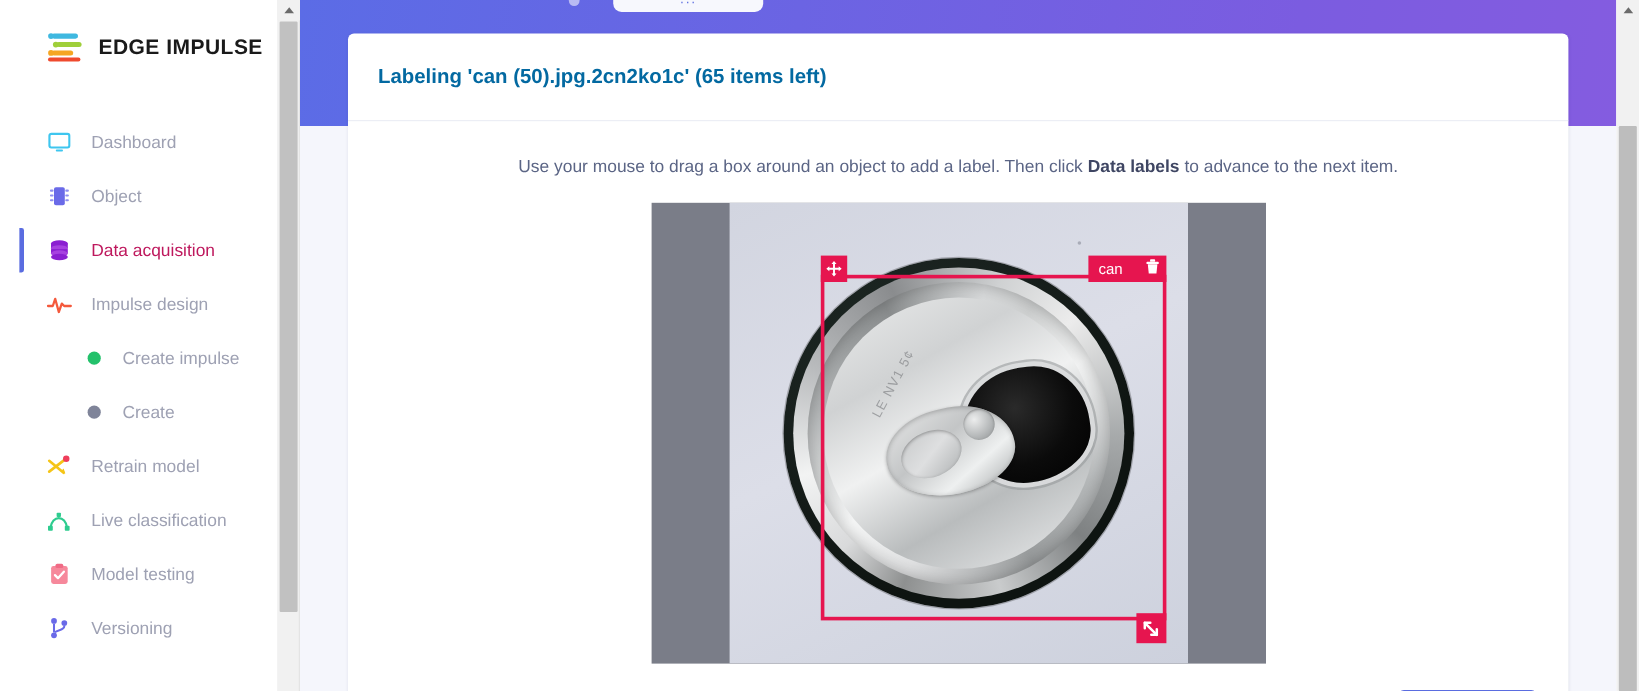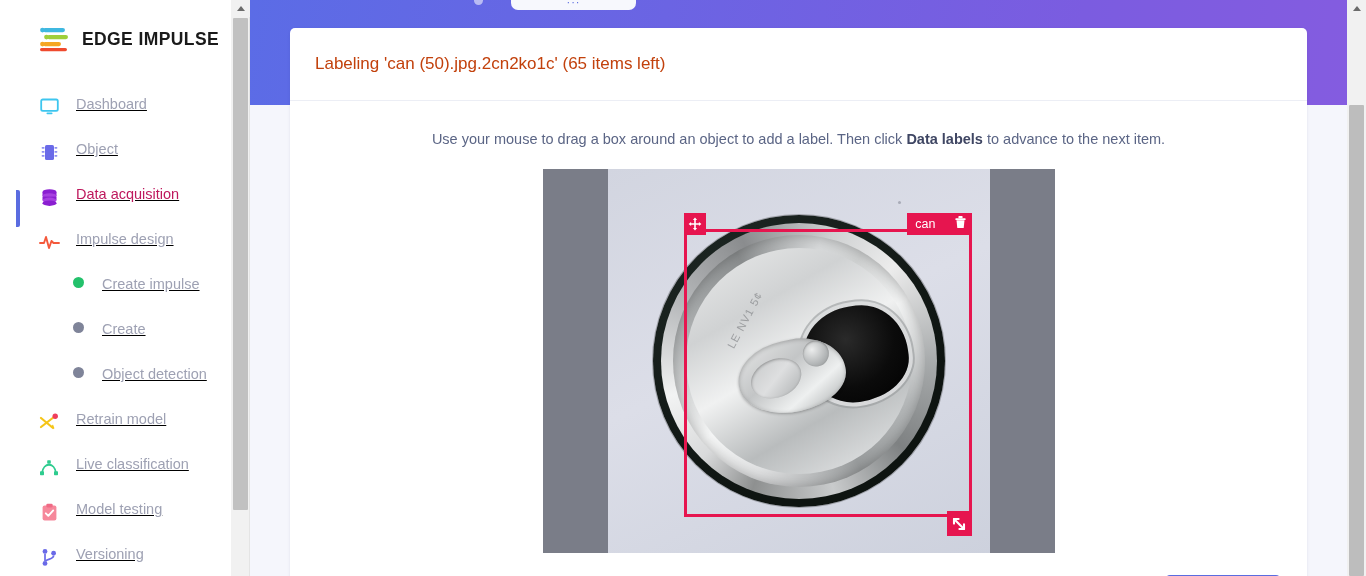--- a/index.html
+++ b/index.html
@@ -23,25 +23,24 @@
     padding: 26px 0 0 22px;
   }
   .brand-logo { width: 34px; height: 26px; flex: 0 0 34px; position: relative; }
   .brand-text {
     font-size: 17.5px; font-weight: bold; letter-spacing: .4px;
     color: #1a1a1a;
   }
   .nav { margin-top: 44px; }
   .nav-item {
     position: relative;
-    display: flex; 
+    display: flex; align-items: center;
     height: 45px;
     padding-left: 22px;
     cursor: pointer;
-    text-decoration: underline;
   }
   .nav-item .nav-icon {
     width: 22px; height: 22px; flex: 0 0 22px;
     display: flex; align-items: center; justify-content: center;
     margin-right: 16px;
   }
   .nav-item .nav-label {
     font-size: 14.5px; color: #9ea1b3; white-space: nowrap;
   }
   .nav-item.active .nav-label { color: #be185d; }
@@ -124,21 +123,21 @@
     box-shadow: 0 1px 3px rgba(40,45,90,.10);
     overflow: hidden;
   }
   .card-head {
     height: 73px;
     display: flex; align-items: center;
     padding-left: 25px;
     border-bottom: 1px solid #eceef5;
   }
   .card-title {
-    font-size: 17px; font-weight: normal; color: #c2410c;
+    font-size: 17px; font-weight: bold; color: #0369a1;
   }
   .card-body { padding-top: 30px; }
   .hint {
     text-align: center;
     font-size: 14.5px; color: #5b6585;
   }
   .hint b { color: #3f4663; font-weight: bold; }
 
   
   .img-wrap {
@@ -360,26 +359,20 @@
         <span class="nav-label">Create impulse</span>
       </div>
 
       <div class="nav-item sub">
         <span class="nav-icon">
           <span class="dot" style="background:#7f8499"></span>
         </span>
         <span class="nav-label">Create</span>
       </div>
 
-      <div class="nav-item sub">
-        <span class="nav-icon">
-          <span class="dot" style="background:#7f8499"></span>
-        </span>
-        <span class="nav-label">Object detection</span>
-      </div>
 
       <div class="nav-item">
         <span class="nav-icon">
           <svg width="20" height="19" viewBox="0 0 20 19">
             <path d="M2 14 L15 4" stroke="#f5c518" stroke-width="2.2" stroke-linecap="round"></path>
             <path d="M2 5 L14 15" stroke="#f5c518" stroke-width="2.2" stroke-linecap="round"></path>
             <path d="M11.5 14 L15.5 15.5 L14 11.5 Z" fill="#f5c518"></path>
             <circle cx="16.2" cy="3.2" r="2.7" fill="#ef3e5c"></circle>
           </svg>
         </span>

